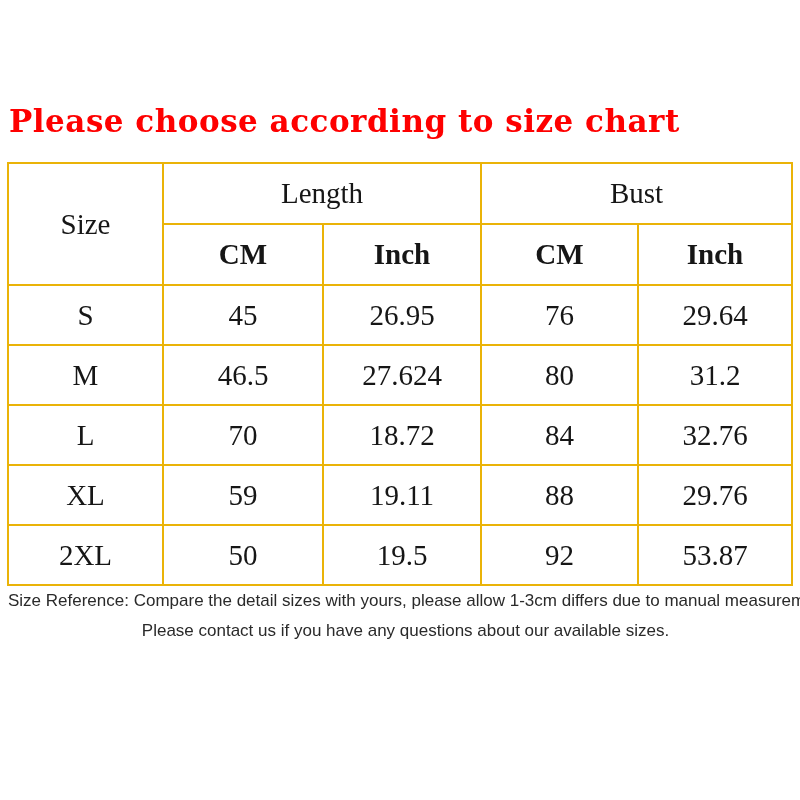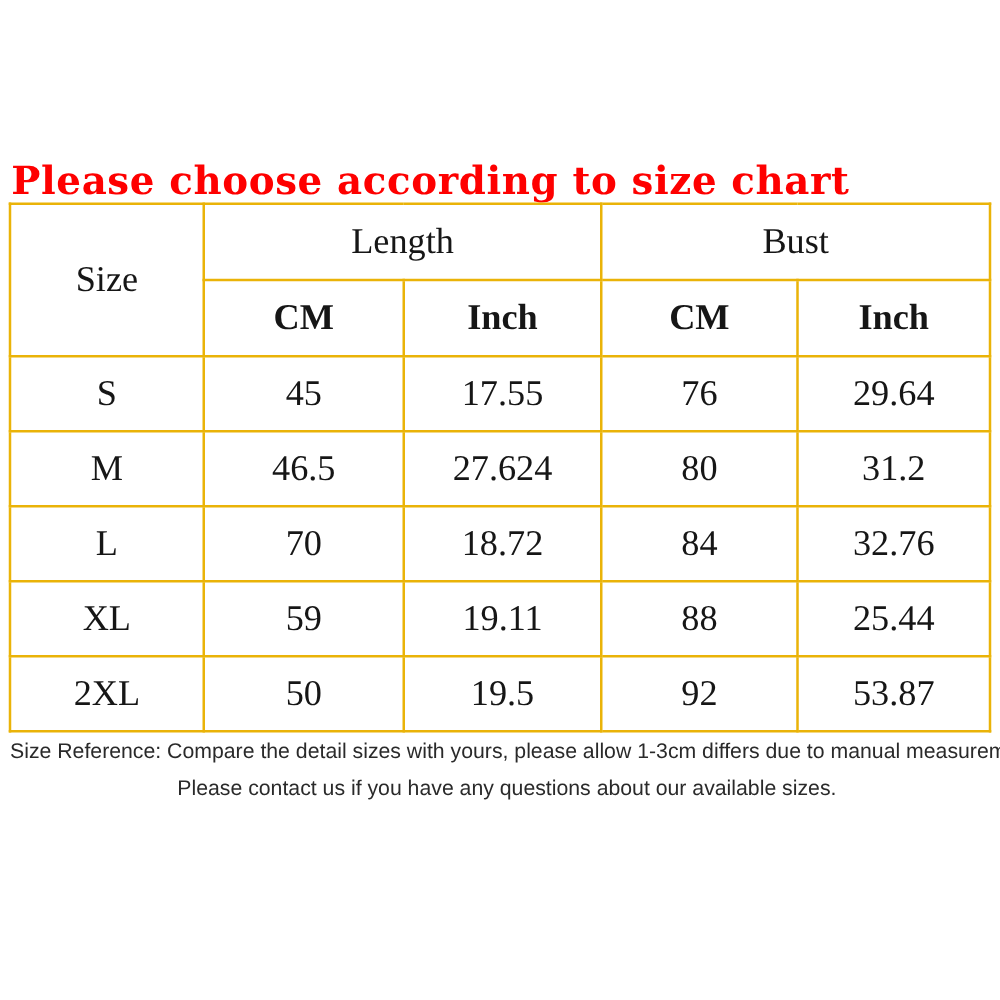--- a/index.html
+++ b/index.html
@@ -11,21 +11,21 @@
     position: relative;
     width: 800px;
     height: 800px;
     background: #ffffff;
     overflow: hidden;
     font-family: "Liberation Serif", serif;
   }
   .title {
     position: absolute;
     left: 9px;
-    top: 127px;
+    top: 103px;
     margin: 0;
     font-family: "DejaVu Serif", "Liberation Serif", serif;
     font-weight: 700;
     font-size: 31px;
     letter-spacing: 0.5px;
     color: #fe0000;
     white-space: nowrap;
   }
   table.size-chart {
     position: absolute;
@@ -93,21 +93,21 @@
       <tr class="unit-row">
         <th>CM</th>
         <th>Inch</th>
         <th>CM</th>
         <th>Inch</th>
       </tr>
 
       <tr class="data-row">
         <td>S</td>
         <td>45</td>
-        <td>17.55</td>
+        <td>26.95</td>
         <td>76</td>
         <td>29.64</td>
       </tr>
       <tr class="data-row">
         <td>M</td>
         <td>46.5</td>
         <td>27.624</td>
         <td>80</td>
         <td>31.2</td>
       </tr>
@@ -116,21 +116,21 @@
         <td>70</td>
         <td>18.72</td>
         <td>84</td>
         <td>32.76</td>
       </tr>
       <tr class="data-row">
         <td>XL</td>
         <td>59</td>
         <td>19.11</td>
         <td>88</td>
-        <td>25.44</td>
+        <td>29.76</td>
       </tr>
       <tr class="data-row">
         <td>2XL</td>
         <td>50</td>
         <td>19.5</td>
         <td>92</td>
         <td>53.87</td>
       </tr>
     </tbody>
   </table>

